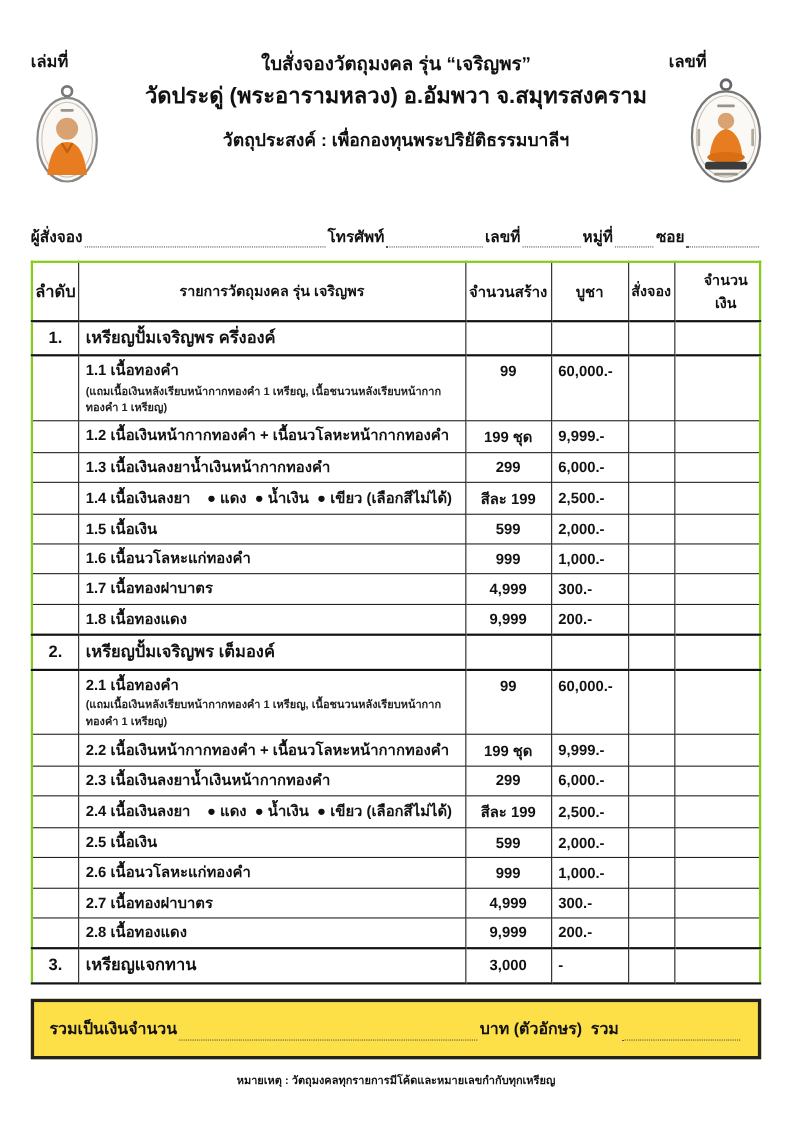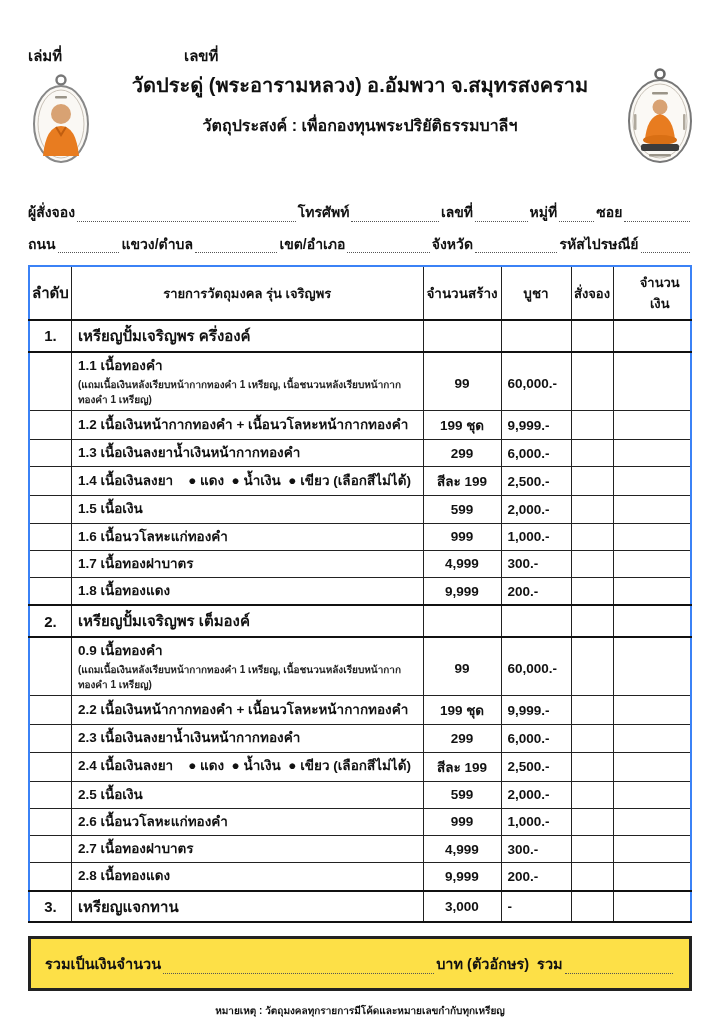--- a/index.html
+++ b/index.html
@@ -31,49 +31,50 @@
   
   .fill-row { display:flex; align-items:flex-end; font-size:14px; font-weight:bold; margin-top:14px; line-height:1.25; }
   .fill-row .lab { white-space:nowrap; }
   .dots { border-bottom:1.5px dotted #555; height:15px; margin:0 2px; }
   .f-grow-5 { flex:5; } .f-grow-2 { flex:2; }
   .f-grow-15 { flex:1.5; } .f-grow-12 { flex:1.2; } .f-grow-08 { flex:0.8; }
 
   
   table { width:100%; border-collapse:collapse; margin-top:12px; }
   table, th, td { border:1px solid #222; }
-  table { border:2px solid #3b82f6; }
+  table { border:2px solid #84cc16; }
   th { font-size:13px; font-weight:bold; padding:5px 2px; background:#fff; border-bottom:2px solid #111; }
   td { padding:3px 6px; vertical-align:middle; }
   .c-no { width:36px; text-align:center; font-weight:bold; font-size:15px; }
   .c-qty { width:78px; text-align:center; font-weight:bold; font-size:13.5px; }
   .c-price { width:70px; font-weight:bold; font-size:13.5px; }
   .c-order { width:42px; }
   .c-amount { width:78px;padding-left:18px; }
   .lbl { font-size:13.5px; font-weight:bold; line-height:1.5; }
   .note { font-size:10px; font-weight:bold; color:#222; line-height:1.5; margin-top:1px; }
   tr.section td { border-top:2px solid #111; border-bottom:2px solid #111; }
   tr.section .lbl { font-size:15px; line-height:1.45; padding:1px 0; }
-  tr.has-note .c-qty, tr.has-note .c-price { vertical-align:top; padding-top:23px; }
+  tr.has-note .c-qty, tr.has-note .c-price { vertical-align:top; padding-top:6px; }
 
   
   .total-box { border:3px solid #222; background:#fde047; margin-top:13px; padding:16px 14px 14px 14px; }
   .total-line { display:flex; align-items:flex-end; font-size:14.5px; font-weight:bold; line-height:1.3; }
 
   
   .notes { text-align:center; margin-top:12px; }
   .remark-line { font-size:10px; font-weight:bold; line-height:1.6; }
 </style>
 </head>
 <body>
 
 <div class="page">
 
   <div class="meta-row">
     <div class="meta-left">เล่มที่</div>
+    <div class="meta-center">ใบสั่งจองวัตถุมงคล รุ่น “เจริญพร”</div>
     <div class="meta-right">เลขที่</div>
   </div>
 
   <div class="header-block">
     <div class="medallion left">
       <svg width="62" height="94" viewBox="0 0 62 94">
         <circle cx="31" cy="8" r="4.5" fill="none" stroke="#777" stroke-width="2.4"></circle>
         <ellipse cx="31" cy="52" rx="27" ry="38" fill="#faf8f4" stroke="#888" stroke-width="2"></ellipse>
         <ellipse cx="31" cy="52" rx="23" ry="34" fill="none" stroke="#c9c2b8" stroke-width="1"></ellipse>
         <rect x="25" y="24" width="12" height="2.5" rx="1" fill="#9a9488"></rect>
@@ -109,32 +110,20 @@
     <span class="lab">โทรศัพท์</span>
     <span class="dots f-grow-2"></span>
     <span class="lab">เลขที่</span>
     <span class="dots f-grow-12"></span>
     <span class="lab">หมู่ที่</span>
     <span class="dots f-grow-08"></span>
     <span class="lab">ซอย</span>
     <span class="dots f-grow-15"></span>
   </div>
 
-  <div class="fill-row">
-    <span class="lab">ถนน</span>
-    <span class="dots f-grow-15"></span>
-    <span class="lab">แขวง/ตำบล</span>
-    <span class="dots f-grow-2"></span>
-    <span class="lab">เขต/อำเภอ</span>
-    <span class="dots f-grow-2"></span>
-    <span class="lab">จังหวัด</span>
-    <span class="dots f-grow-2"></span>
-    <span class="lab">รหัสไปรษณีย์</span>
-    <span class="dots f-grow-12"></span>
-  </div>
 
   <table>
     <thead>
       <tr>
         <th class="c-no">ลำดับ</th>
         <th>รายการวัตถุมงคล รุ่น เจริญพร</th>
         <th class="c-qty">จำนวนสร้าง</th>
         <th class="c-price">บูชา</th>
         <th class="c-order">สั่งจอง</th>
         <th class="c-amount">จำนวนเงิน</th>
@@ -238,21 +227,21 @@
             <div class="lbl">เหรียญปั้มเจริญพร เต็มองค์</div>
           </td>
           <td class="c-qty"></td>
           <td class="c-price"></td>
           <td class="c-order"></td>
           <td class="c-amount"></td>
         </tr>
         <tr class="has-note">
           <td class="c-no"></td>
           <td class="c-label">
-            <div class="lbl">0.9 เนื้อทองคำ</div>
+            <div class="lbl">2.1 เนื้อทองคำ</div>
             <div class="note">(แถมเนื้อเงินหลังเรียบหน้ากากทองคำ 1 เหรียญ, เนื้อชนวนหลังเรียบหน้ากากทองคำ 1 เหรียญ)</div>
           </td>
           <td class="c-qty">99</td>
           <td class="c-price">60,000.-</td>
           <td class="c-order"></td>
           <td class="c-amount"></td>
         </tr>
         <tr>
           <td class="c-no"></td>
           <td class="c-label">

